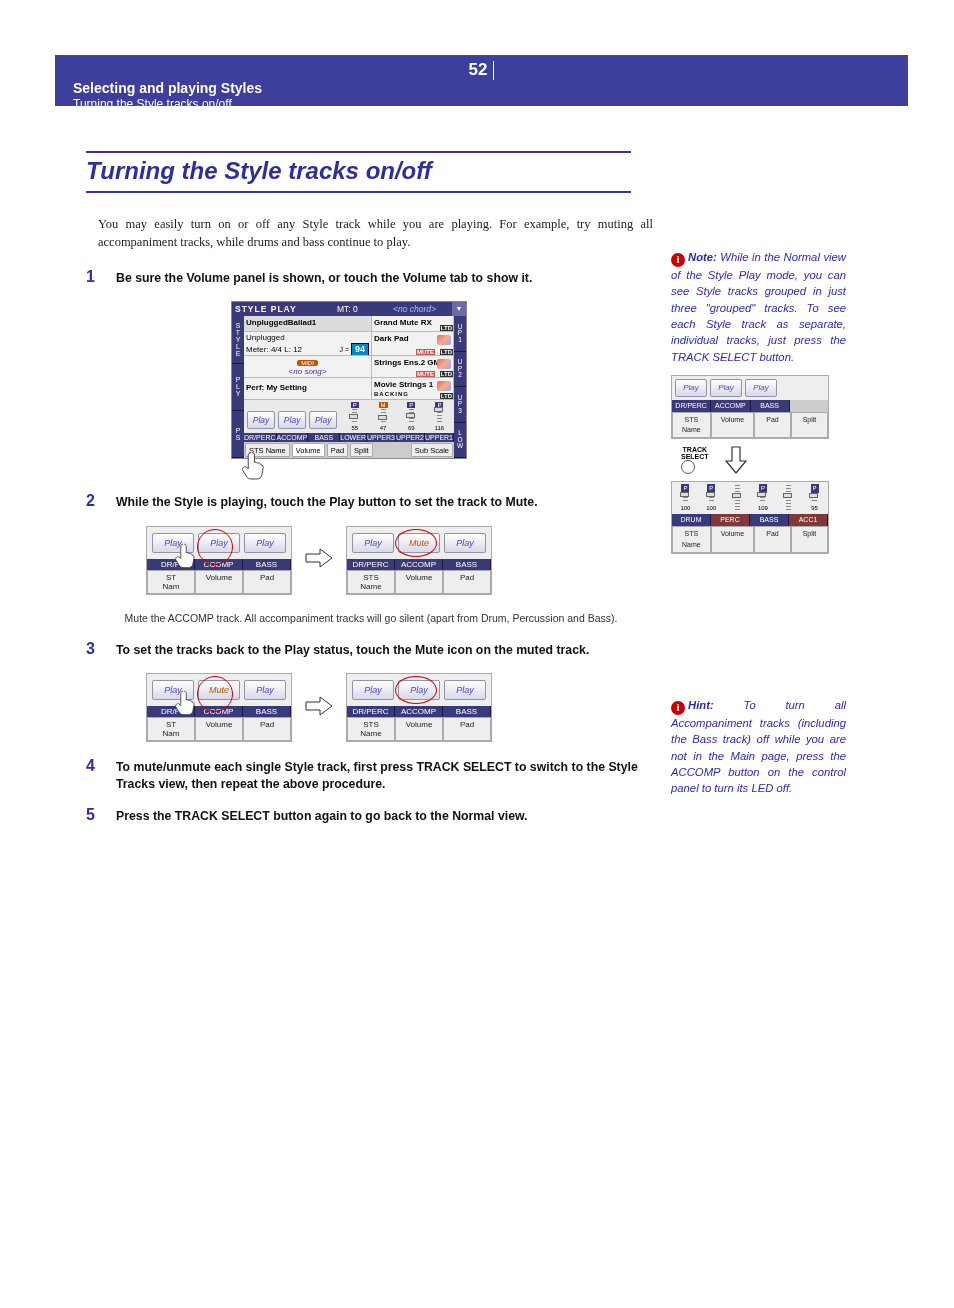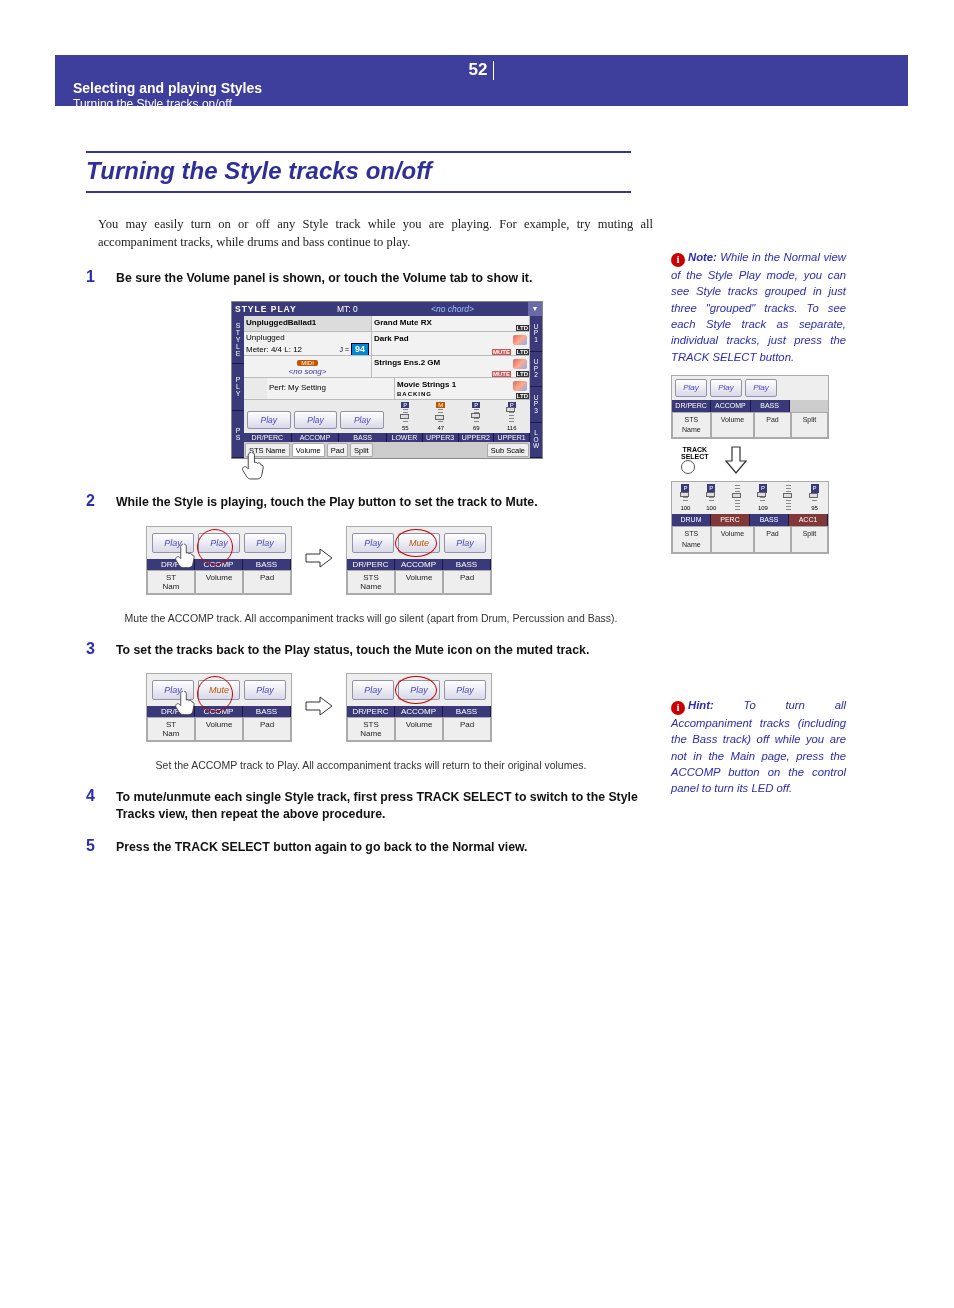--- a/index.html
+++ b/index.html
@@ -129,21 +129,21 @@
     justify-content: center;
     font-family: Georgia, serif;
     margin-right: 3px;
     vertical-align: -2px;
   }
   .note-label {
     font-weight: bold;
   }
   
   .fig-styleplay {
-    width: 312px;
+    width: 236px;
     border: 1px solid #888;
     font-family: Arial, sans-serif;
     font-size: 9px;
     background: #eaeaea;
     margin: 0 auto 0 115px;
   }
   .sp-title {
     background: #3a3a7a;
     color: #fff;
     display: flex;
@@ -372,21 +372,21 @@
 
           <div class="sp-row" style="height:22px;">
             <div class="sp-cell" style="flex:0 0 128px; text-align:center;">
               <div style="background:#c05500;color:#fff;font-size:6px;display:inline-block;padding:0 4px;border-radius:2px;margin:1px auto;">MIDI</div>
               <div style="font-style:italic;color:#35359e;">&lt;no song&gt;</div>
             </div>
             <div class="sp-cell" style="flex:1;font-weight:bold;"><span>Strings Ens.2 GM</span><span class="mini-img" style="position:absolute;right:2px;top:3px;"></span><span class="mini-badge" style="right:18px;background:#c55;">MUTE</span><span class="mini-badge">LTD</span></div>
           </div>
 
           <div class="sp-row" style="height:22px;">
-            <div class="sp-cell" style="flex:0 0 128px;font-weight:normal; padding-top:5px;margin-left:23px;">Perf:  My Setting</div>
+            <div class="sp-cell" style="flex:0 0 128px;font-weight:bold; padding-top:5px;">Perf:  My Setting</div>
             <div class="sp-cell" style="flex:1;font-weight:bold;"><span>Movie Strings 1</span><br><span style="font-size:6px;letter-spacing:1px;">BACKING</span><span class="mini-img" style="position:absolute;right:2px;top:3px;"></span><span class="mini-badge">LTD</span></div>
           </div>
 
           <div class="sp-vol-zone">
             <div class="sp-vol-left">
               <div class="sp-playrow">
                 <div class="play-btn">Play</div>
                 <div class="play-btn">Play</div>
                 <div class="play-btn">Play</div>
               </div>
@@ -572,21 +572,20 @@
         <span>BASS</span>
       </div>
       <div class="mp-tabrow">
         <span>STS Name</span>
         <span>Volume</span>
         <span>Pad</span>
       </div>
       <div class="circle-red" style="width:42px;height:28px;left:48px;top:2px;"></div>
     </div>
   </div>
-  <div class="figure-caption">Set the ACCOMP track to Play. All accompaniment tracks will return to their original volumes.</div>
 
   <div class="step">
     <div class="step-num">4</div>
     <div class="step-text">To mute/unmute each single Style track, first press TRACK SELECT to switch to the Style Tracks view, then repeat the above procedure.</div>
   </div>
 
   <div class="step">
     <div class="step-num">5</div>
     <div class="step-text">Press the TRACK SELECT button again to go back to the Normal view.</div>
   </div>

